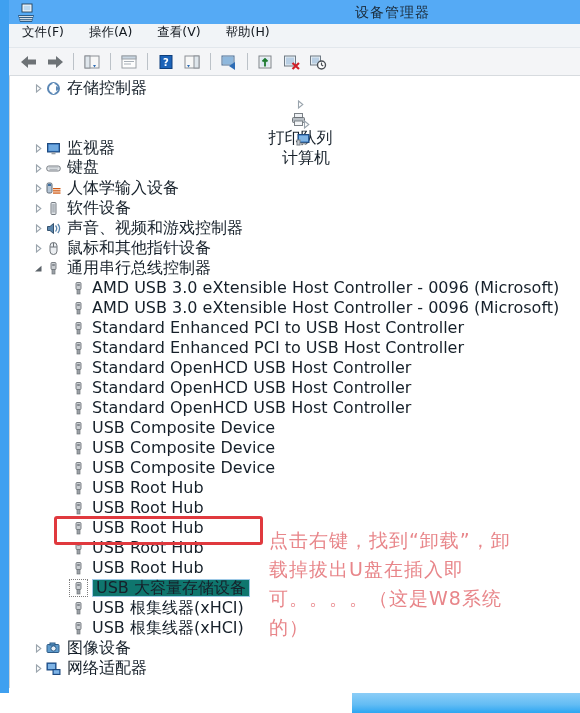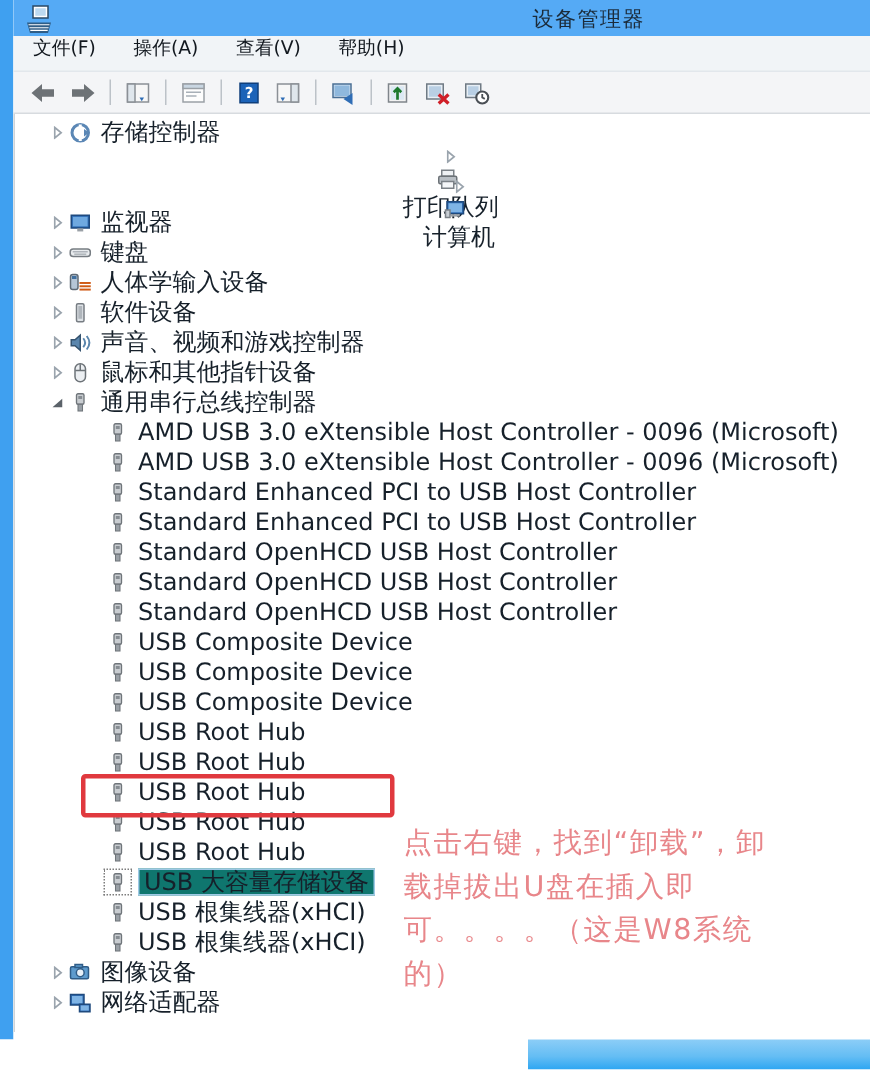--- a/index.html
+++ b/index.html
@@ -145,21 +145,21 @@
     left: 44px; top: 440px;
     width: 209px; height: 29px;
     border: 3px solid #e0393e;
     border-radius: 3px;
     pointer-events: none;
   }
 
   
   .annot {
     position: absolute;
-    left: 259px; top: 472px;
+    left: 259px; top: 450px;
     width: 300px;
     font-size: 19px;
     line-height: 29px;
     color: #e8868a;
     letter-spacing: 1px;
   }
 
   
   .bottomtint {
     position: absolute; left: 0; bottom: 0;
@@ -330,21 +330,21 @@
             </span>
             <span class="ico">
               <svg width="15" height="15" viewBox="0 0 15 15">
                 <rect x="1.5" y="2.5" width="12" height="8.5" fill="#2f6db5" stroke="#1f4a7e"></rect>
                 <rect x="2.6" y="3.6" width="9.8" height="6.3" fill="#6fa9e0"></rect>
                 <rect x="5.5" y="11.3" width="4" height="2" fill="#9aa0a6"></rect>
               </svg>
             </span>
             <span class="lbl">监视器</span>
           </div>
-          <div class="row" style="padding-left: 22px;">
+          <div class="row" style="padding-left: 22px; font-family: Liberation Mono, monospace;">
             <span class="arrow">
               <svg width="9" height="9" viewBox="0 0 9 9">
                 <path d="M2.5 1 L6.8 4.5 L2.5 8 Z" fill="none" stroke="#9aa4ad" stroke-width="1.1"></path>
               </svg>
             </span>
             <span class="ico">
               <svg width="15" height="15" viewBox="0 0 15 15">
                 <rect x="0.8" y="5" width="13.4" height="5" rx="2" fill="#e9ecef" stroke="#777d83"></rect>
                 <rect x="2.5" y="6.4" width="10" height="0.9" fill="#a9afb5"></rect>
                 <rect x="3.5" y="8" width="8" height="0.9" fill="#a9afb5"></rect>

